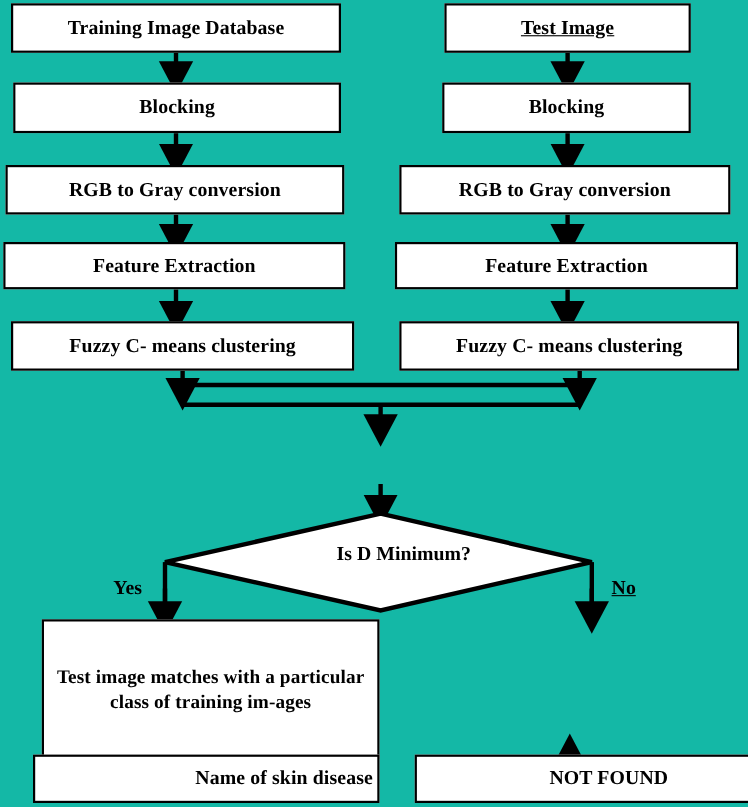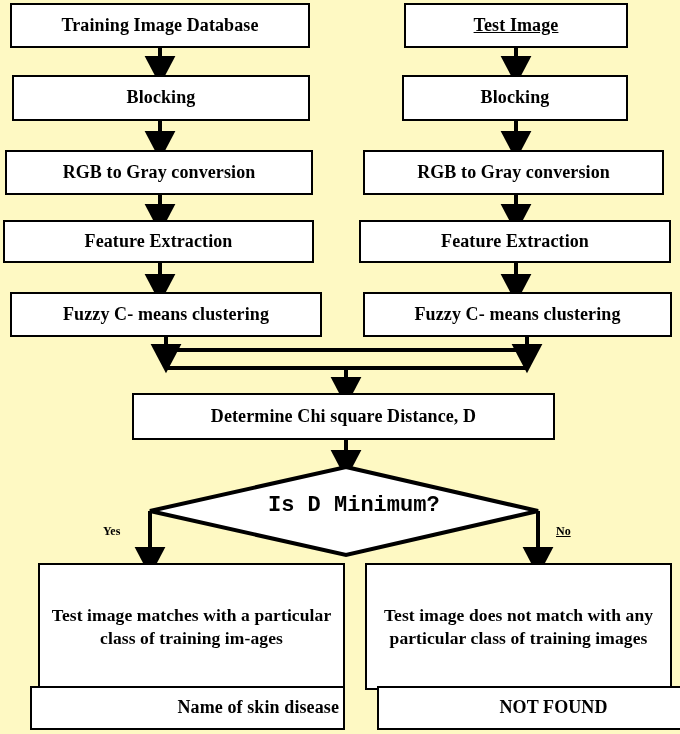--- a/index.html
+++ b/index.html
@@ -4,21 +4,21 @@
 <style>
   html, body {
     margin: 0;
     padding: 0;
     background: #ffffff;
   }
   #canvas {
     position: relative;
     width: 680px;
     height: 734px;
-    background: #fef9c3;
+    background: #14b8a6;
     font-family: "Liberation Serif", "DejaVu Serif", serif;
     overflow: hidden;
   }
   .node {
     position: absolute;
     box-sizing: border-box;
     border: 2.5px solid #000000;
     background: #ffffff;
     display: flex;
     align-items: center;
@@ -41,32 +41,32 @@
     left: 0;
     top: 0;
     width: 680px;
     height: 734px;
     pointer-events: none;
   }
   .edge-label {
     position: absolute;
     color: #000000;
     font-weight: 700;
-    font-size: 12px;
+    font-size: 18px;
     font-family: "Liberation Serif", "DejaVu Serif", serif;
     white-space: nowrap;
   }
   .diamond-label {
     position: absolute;
     color: #000000;
     font-weight: 700;
-    font-size: 22px;
-    font-family: Liberation Mono, monospace;
+    font-size: 18px;
+    font-family: Liberation Serif, serif;
     white-space: nowrap;
-    text-align: left;
+    text-align: right;
   }
 </style>
 </head>
 <body>
 
 <div id="canvas">
 
   <svg class="svg-layer" viewBox="0 0 680 734" xmlns="http://www.w3.org/2000/svg">
     <defs>
       <marker id="arrow" markerWidth="9" markerHeight="9" refX="3.6" refY="4.5" orient="auto" markerUnits="strokeWidth">
@@ -146,36 +146,30 @@
   </div>
 
   <div class="node" style="left:359px; top:220px; width:312px; height:43px;">
     <span>Feature Extraction</span>
   </div>
 
   <div class="node" style="left:363px; top:292px; width:309px; height:45px;">
     <span>Fuzzy C- means clustering</span>
   </div>
 
-  <div class="node" style="left:132px; top:393px; width:423px; height:47px;">
-    <span>Determine Chi square Distance, D</span>
-  </div>
 
   <div class="diamond-label" style="left:268px; top:493px; width:160px;">Is D Minimum?</div>
 
   <div class="edge-label" style="left:103px; top:524px;">Yes</div>
   <div class="edge-label" style="left:556px; top:524px;text-decoration:underline;">No</div>
 
   <div class="node multiline" style="left:38px; top:563px; width:307px; height:127px;">
     <span>Test image matches with a particular class of training im-ages</span>
   </div>
 
-  <div class="node multiline" style="left:365px; top:563px; width:307px; height:127px;">
-    <span>Test image does not match with any particular class of training images</span>
-  </div>
 
   <div class="node" style="left:30px; top:686px; width:315px; height:44px;justify-content:flex-end;">
     <span>Name of skin disease</span>
   </div>
 
   <div class="node" style="left:377px; top:686px; width:353px; height:44px;">
     <span>NOT FOUND</span>
   </div>
 
 </div>

